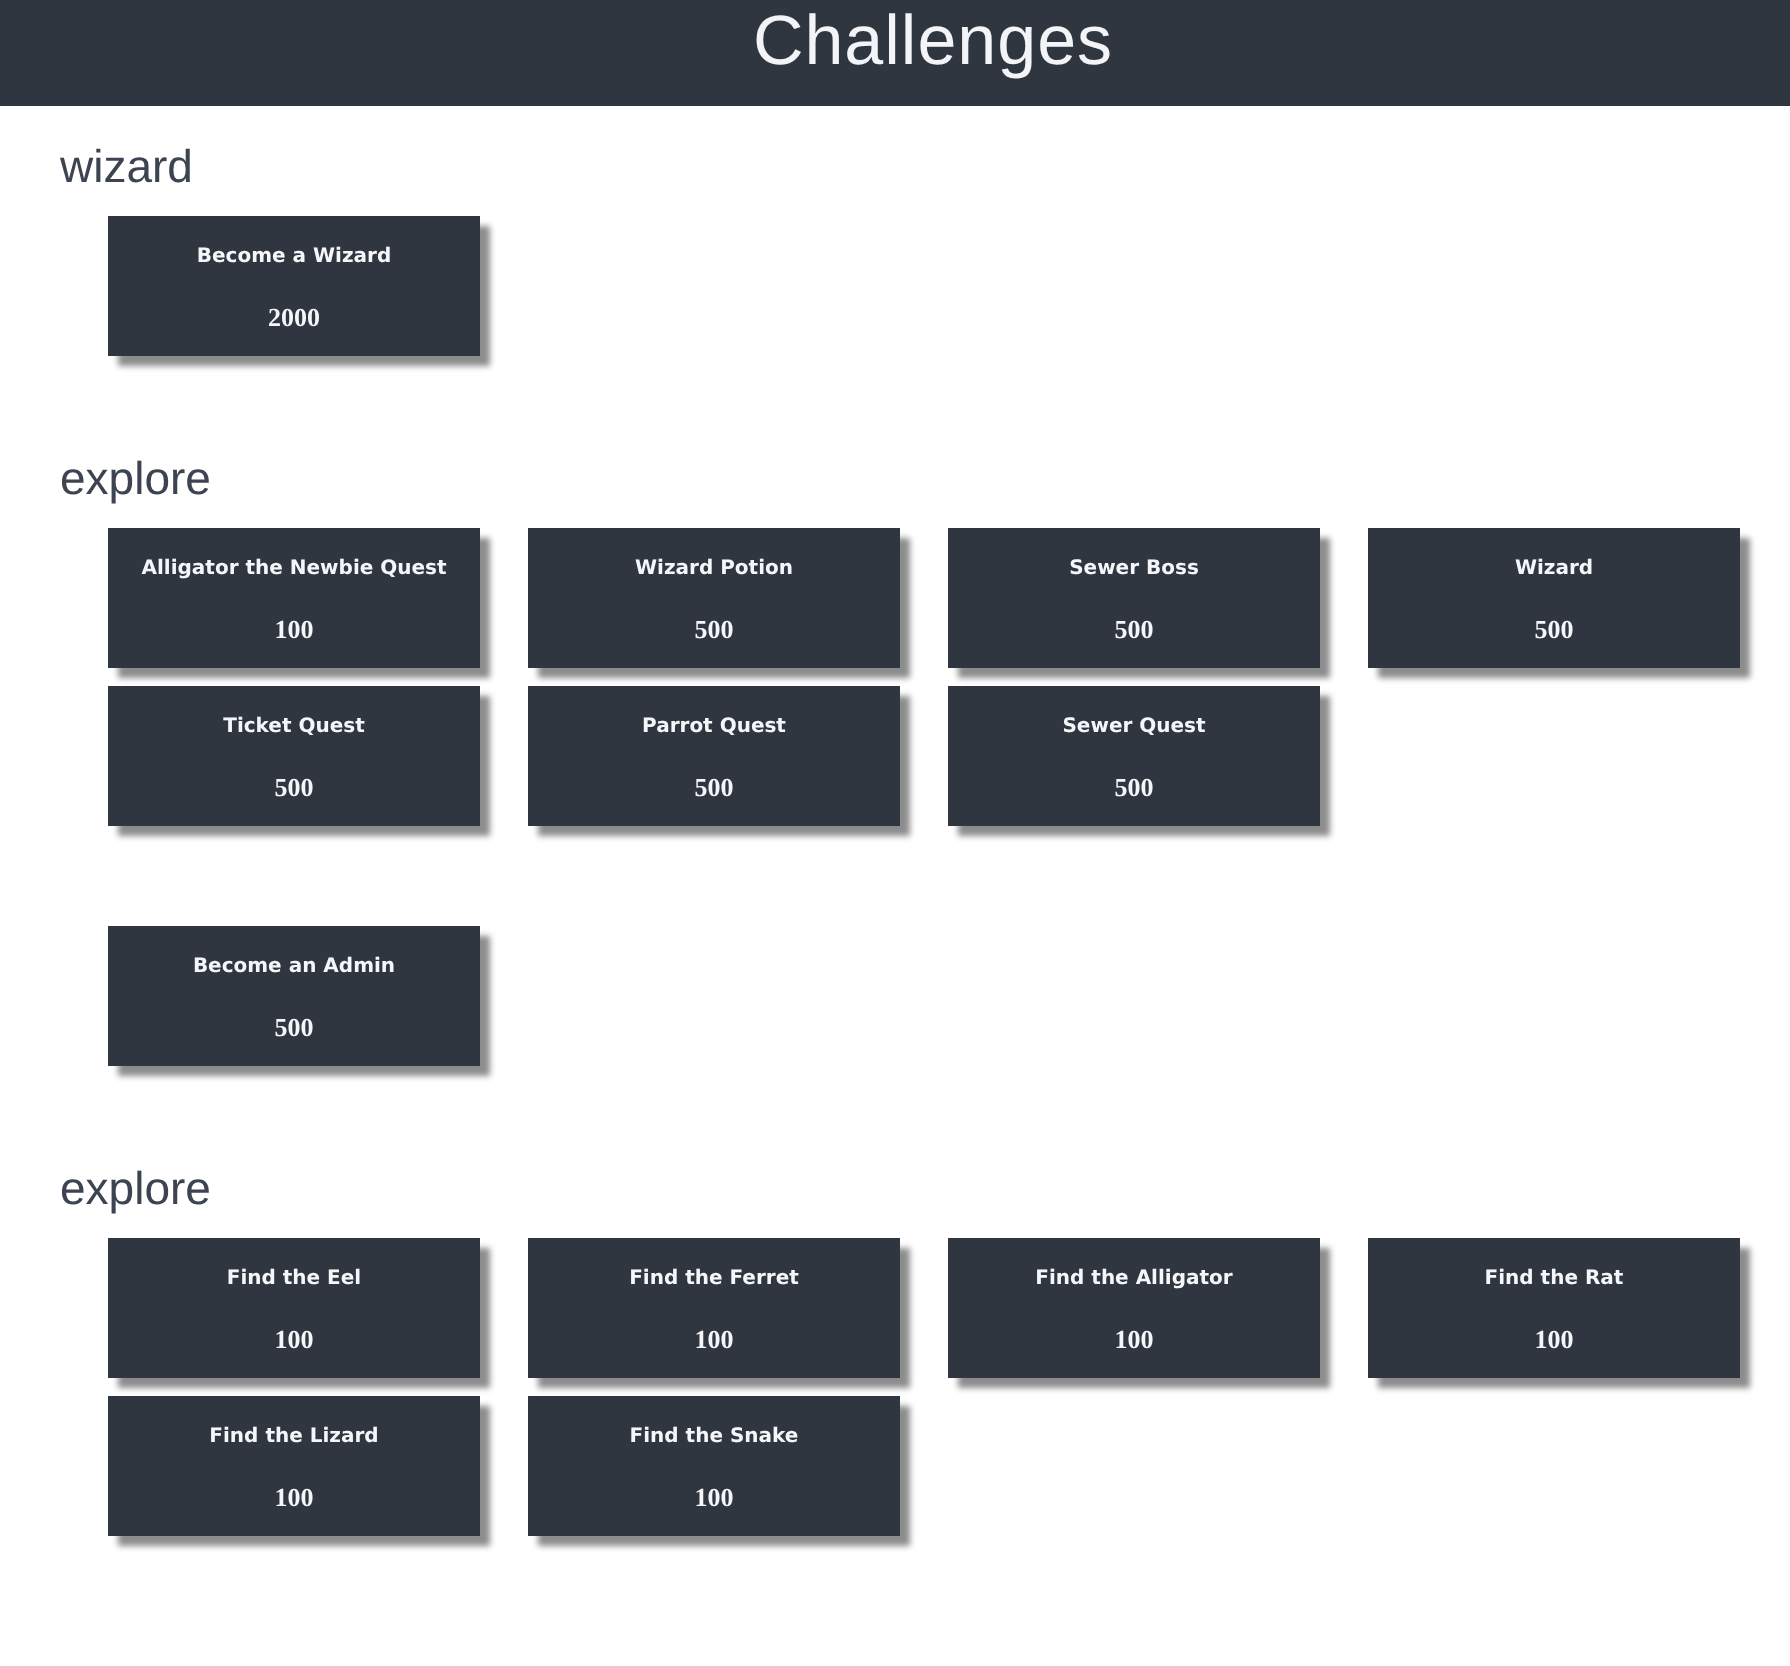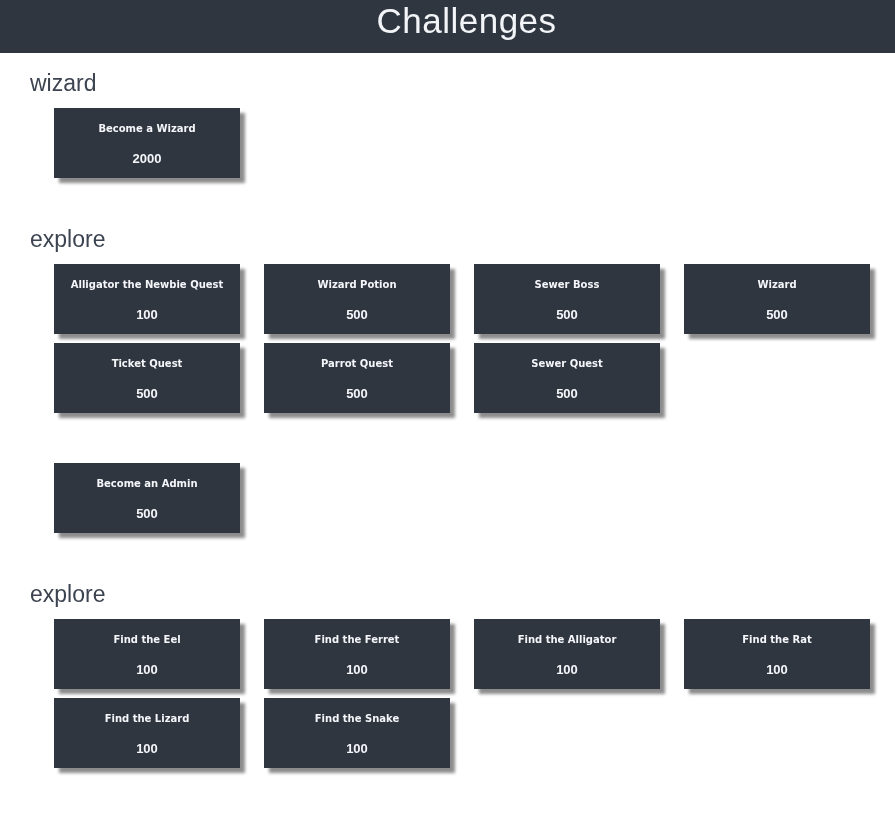--- a/index.html
+++ b/index.html
@@ -71,21 +71,21 @@
     margin: 0;
     font-family: "DejaVu Sans", sans-serif;
     font-weight: bold;
     font-size: 10px;
     line-height: 14px;
     color: var(--card-text);
     white-space: nowrap;
   }
   .card-points {
     margin: 16px 0 0 0;
-    font-family: Liberation Sans, sans-serif;
+    font-family: Liberation Serif, serif;
     font-weight: bold;
     font-size: 13px;
     line-height: 14px;
     color: var(--card-text);
   }
 </style>
 </head>
 <body>
 
 <header>

